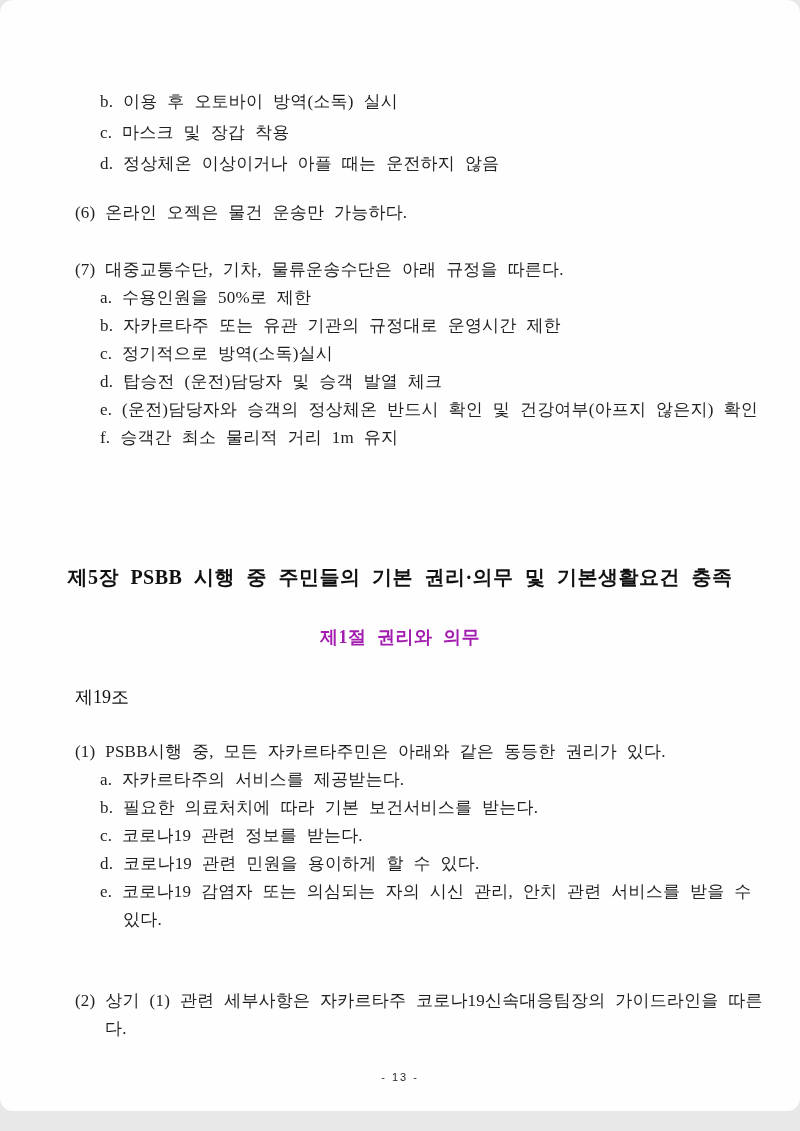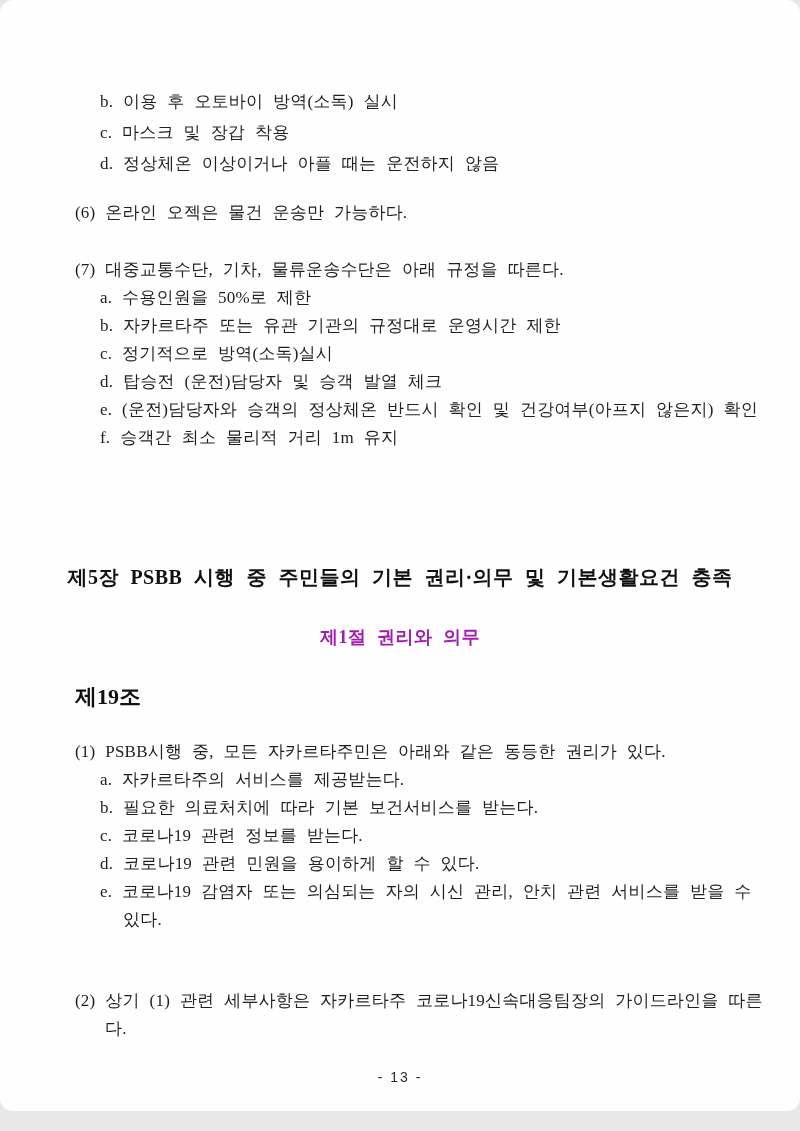--- a/index.html
+++ b/index.html
@@ -77,23 +77,23 @@
     line-height: 28px;
     font-weight: 700;
     letter-spacing: 0.5px;
     word-spacing: 0.3em;
     color: #a21caf;
   }
   .article-heading {
     position: absolute;
     top: 683px;
     left: 75px;
-    font-size: 22px;
+    font-size: 18px;
     line-height: 28px;
-    font-weight: 700;
+    font-weight: 400;
     color: #111;
   }
 
   
   .p1    { top: 738px; }
   .p1-a  { top: 766px; }
   .p1-b  { top: 794px; }
   .p1-c  { top: 822px; }
   .p1-d  { top: 850px; }
   .p1-e  {
@@ -112,21 +112,21 @@
     margin-top: 27px;
   }
 
   
   .footer {
     position: absolute;
     top: 1068px;
     left: 0;
     width: 100%;
     text-align: center;
-    font-size: 14px;
+    font-size: 11px;
     line-height: 18px;
     font-family: "Liberation Sans", "DejaVu Sans", sans-serif;
     color: #2a2a2a;
     letter-spacing: 2px;
   }
 </style>
 </head>
 <body>
 
 <div class="page">

